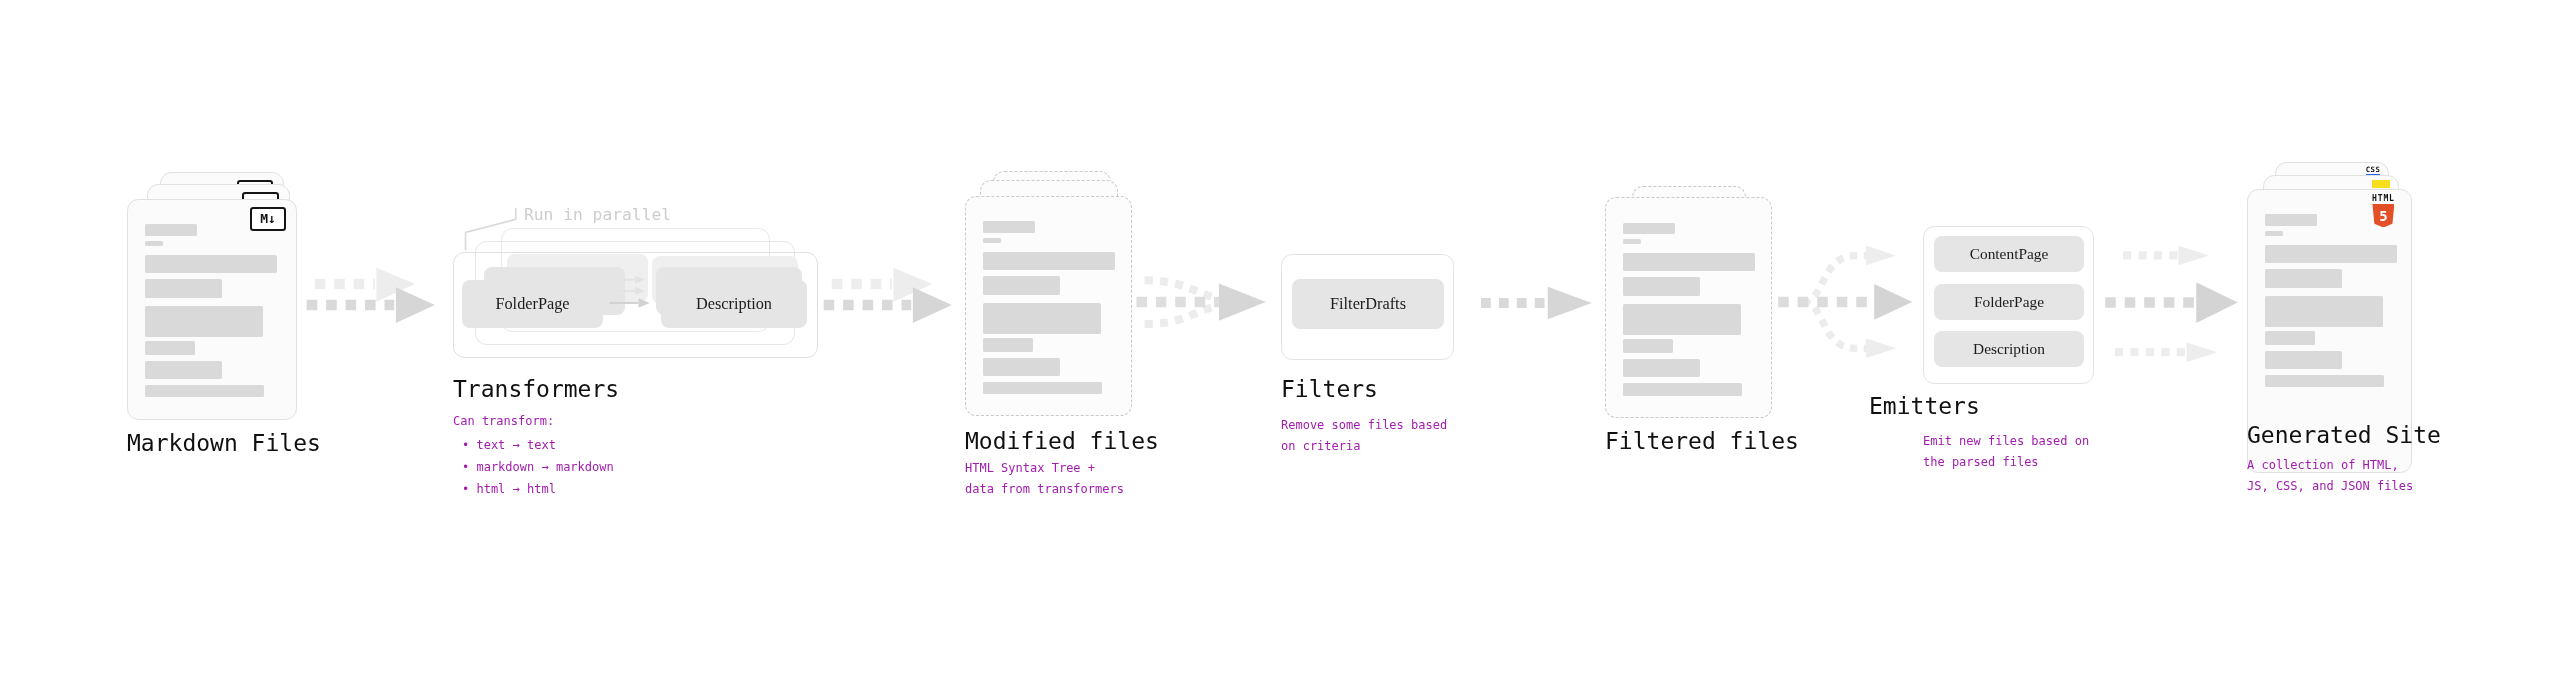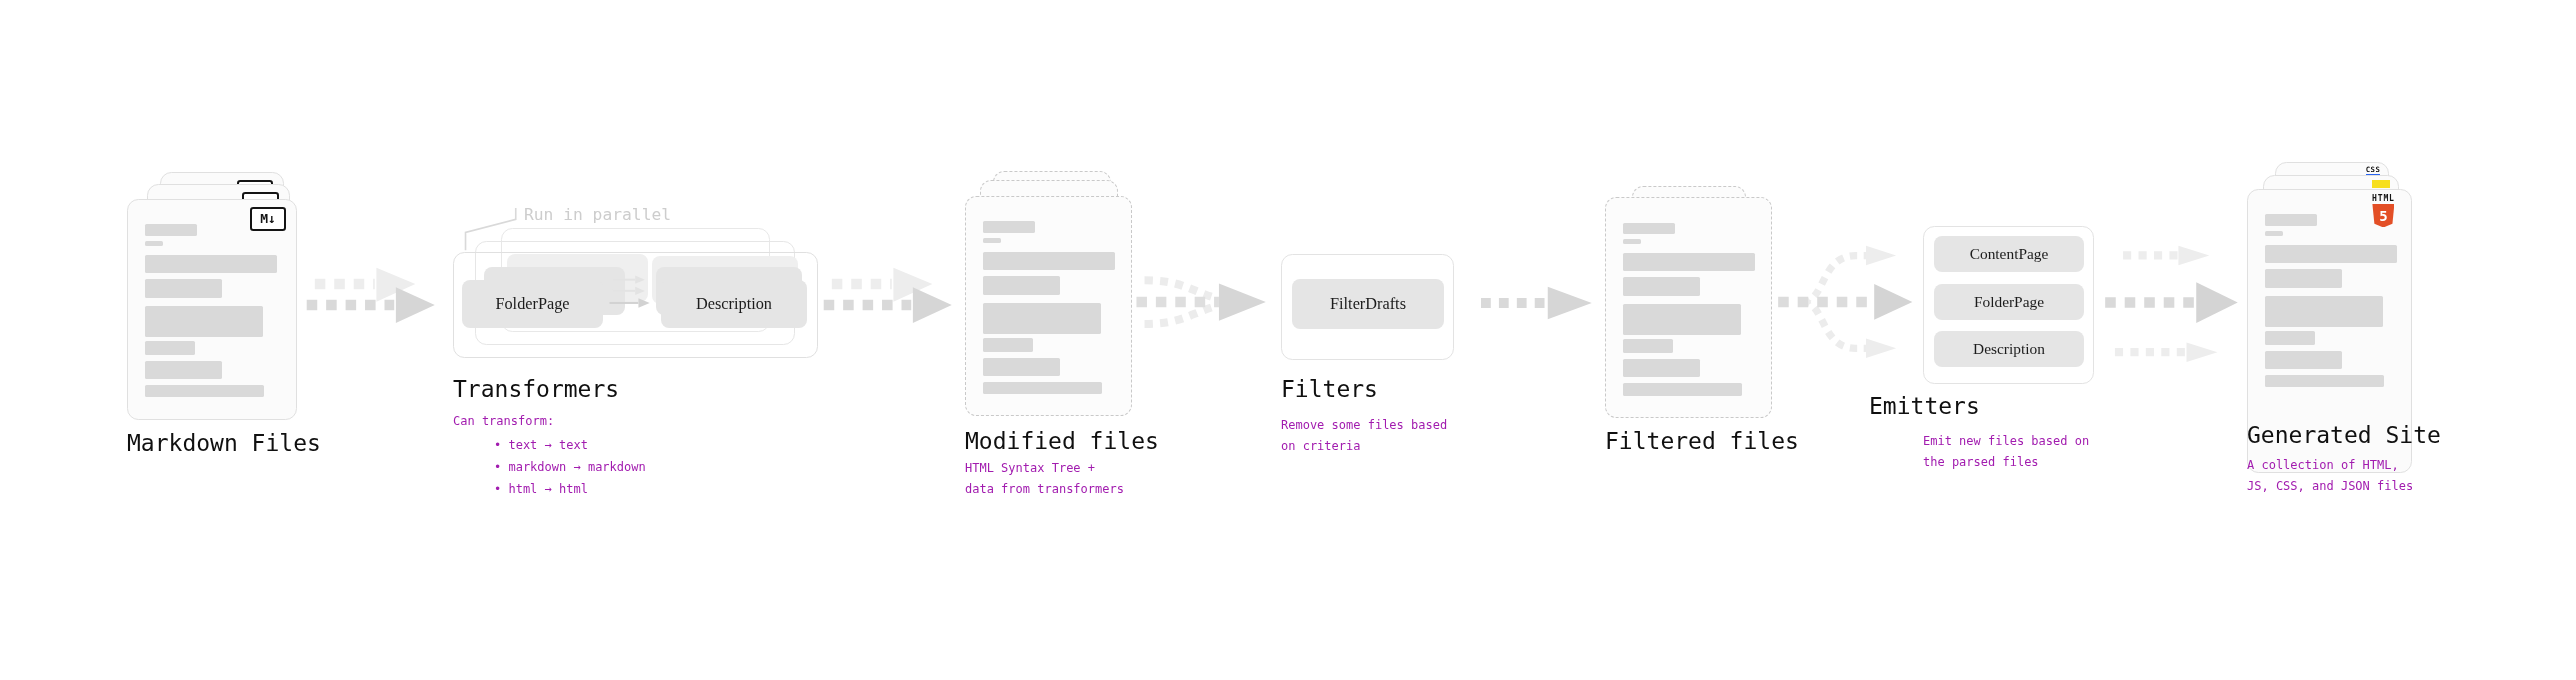--- a/index.html
+++ b/index.html
@@ -41,21 +41,21 @@
   .chip{position:absolute;border-radius:8.1px;display:flex;align-items:center;justify-content:center;
     font-size:16.3px;color:#1c1c1c;box-sizing:border-box;}
   .chip.front{background:#e5e5e5;font-family:Liberation Serif, serif;}
   .chip.mid{background:#e5e5e5;}
   .chip.back{background:#efefef;}
 
   
   .stage-title{position:absolute;font-size:23px;font-weight:500;color:#101010;white-space:nowrap;line-height:28px;}
   .stage-desc{position:absolute;font-size:12px;color:#a21caf;line-height:21px;white-space:nowrap;}
   .muted-label{position:absolute;font-size:16.3px;color:#cdcdcd;white-space:nowrap;}
-  .bullet-line{line-height:22px;margin-left:32px;}
+  .bullet-line{line-height:22px;}
 </style>
 </head>
 <body>
 
 <div class="canvas">
 
   <div class="doc-stack" style="left:127px;top:172px;width:175px;height:252px;">
     <div class="doc-card" style="left:33px;top:0;width:124px;height:211px;">
       <div class="md-badge">M↓</div>
     </div>

